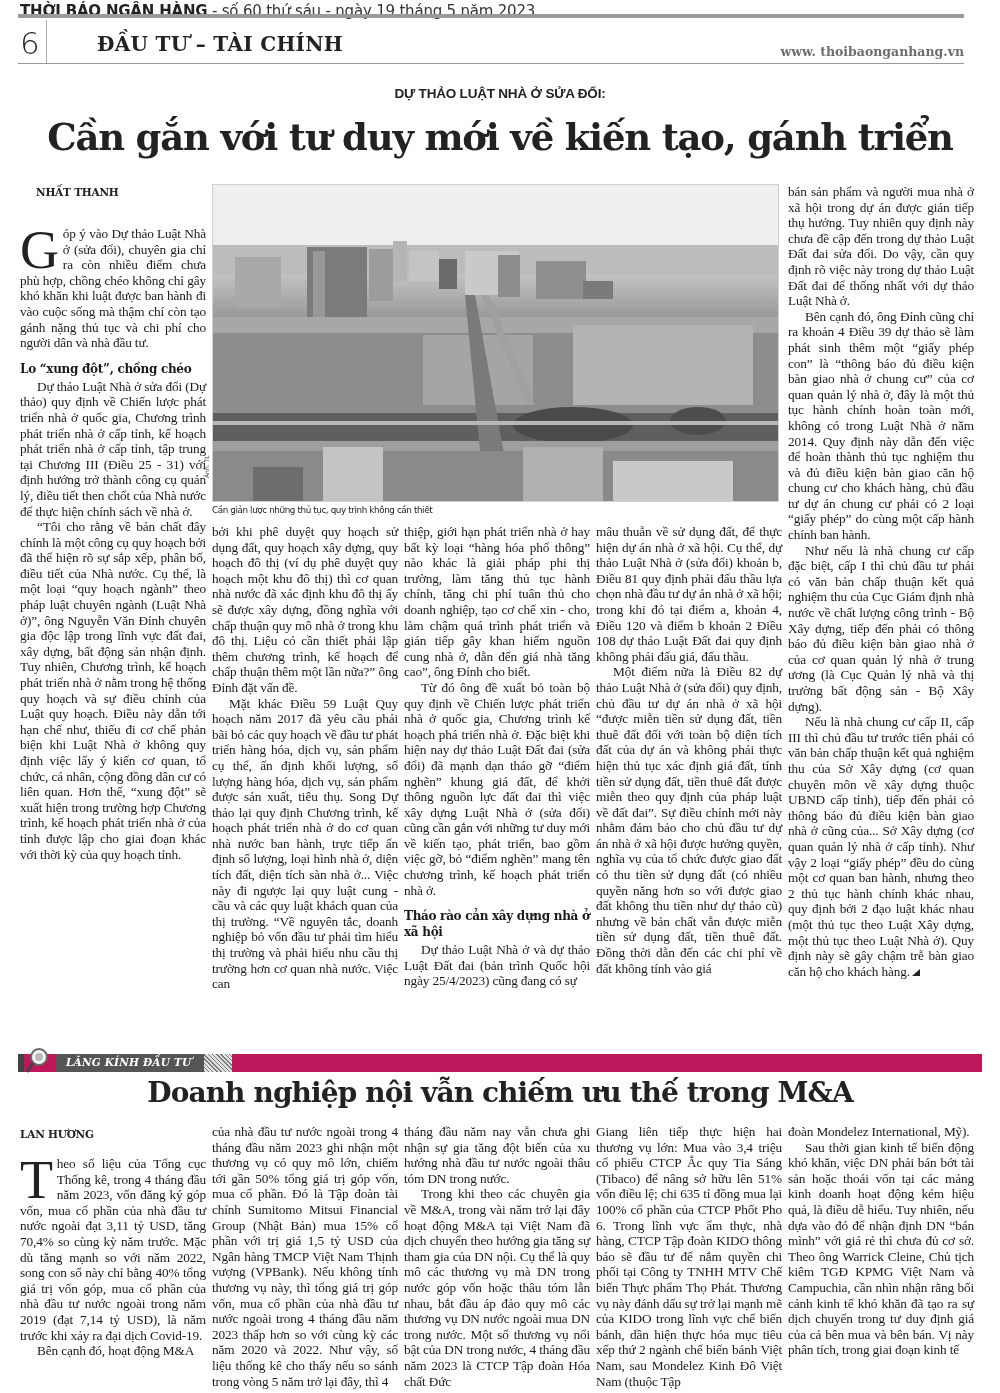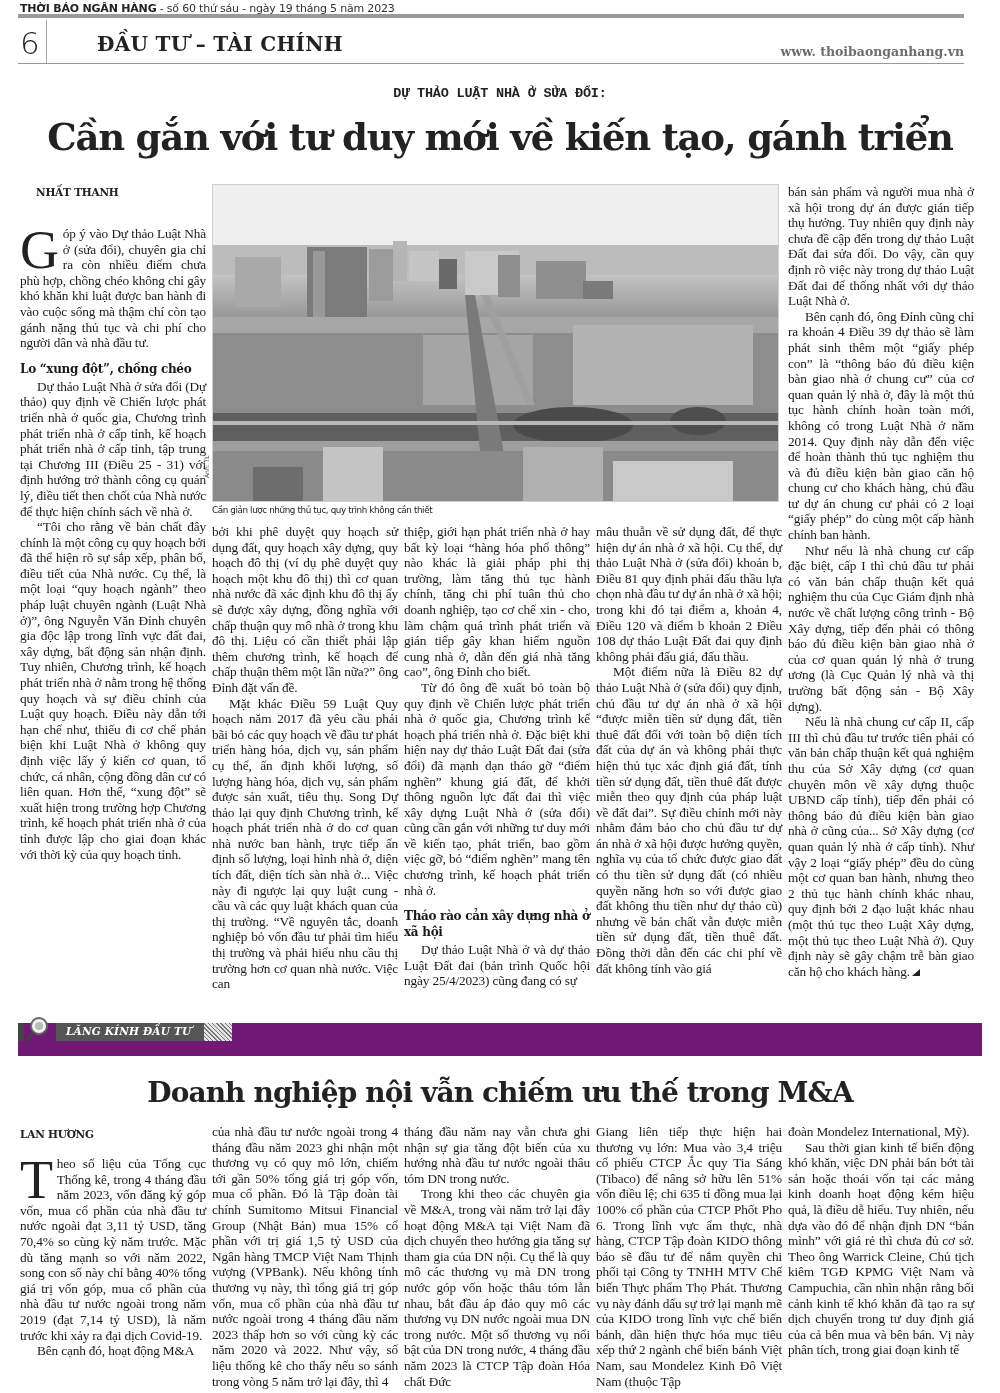--- a/index.html
+++ b/index.html
@@ -1,46 +1,46 @@
 <!DOCTYPE html>
 <html><head>
 <meta charset="utf-8">
 <style>
   * { box-sizing: border-box; margin: 0; padding: 0; }
   html, body { width: 1000px; height: 1393px; background: #ffffff; overflow: hidden; }
   body { position: relative; color: #1e1e1e; font-family: "Liberation Serif", serif; }
 
-  .masthead-line { position: absolute; left: 20px; top: 2px; font-family: "DejaVu Sans", sans-serif; font-size: 11px; color: #333; letter-spacing: -0.2px; text-align: center; }
+  .masthead-line { position: absolute; left: 20px; top: 2px; font-family: "DejaVu Sans", sans-serif; font-size: 15px; color: #333; letter-spacing: -0.2px; text-align: center; }
   .masthead-line b { font-weight: 700; color: #222; }
   .top-rule { position: absolute; left: 18px; top: 14px; width: 946px; height: 4px; background: #9a9a9a; }
 
   .section-bar { position: absolute; left: 18px; top: 20px; width: 946px; height: 44px; border-bottom: 1px solid #9a9a9a; }
   .page-num { position: absolute; left: 2px; top: 6px; font-family: "DejaVu Sans", sans-serif; font-size: 31px; font-weight: 300; color: #222; line-height: 34px; }
   .page-sep { position: absolute; left: 28px; top: 0px; width: 1px; height: 43px; background: #aaa; }
   .section-title { position: absolute; left: 42px; top: 12px; font-family: "DejaVu Serif", serif; font-weight: 700; font-size: 20px; letter-spacing: 0.3px; color: #222; margin-left: 37px; }
   .site-url { position: absolute; right: 0px; top: 24px; font-family: "DejaVu Serif", serif; font-weight: 700; font-size: 12.5px; color: #6d6d6d; }
 
-  .kicker { position: absolute; left: 0; width: 1000px; top: 86px; text-align: center; font-family: Liberation Mono, monospace; font-weight: 700; font-size: 13.5px; color: #222; letter-spacing: -0.2px; }
+  .kicker { position: absolute; left: 0; width: 1000px; top: 86px; text-align: center; font-family: Liberation Sans, sans-serif; font-weight: 700; font-size: 13.5px; color: #222; letter-spacing: -0.2px; }
   .headline { position: absolute; left: 0; width: 1000px; top: 113px; text-align: center; font-family: "DejaVu Serif", serif; font-weight: 700; font-size: 37px; letter-spacing: -1.2px; color: #222; line-height: 48px; }
 
   .byline { position: absolute; font-family: "DejaVu Serif", serif; font-weight: 700; font-size: 10.5px; color: #222; letter-spacing: -0.2px; }
 
   .col { position: absolute; font-size: 13.3px; line-height: 15.6px; text-align: justify; color: #1a1a1a; letter-spacing: -0.15px; }
   .col p { text-indent: 17px; }
   .col p.noindent { text-indent: 0; }
   .col .subhead { font-family: "DejaVu Serif", serif; font-weight: 700; font-size: 12px; line-height: 16px; text-indent: 0; text-align: left; margin: 10px 0 2px 0; letter-spacing: -0.3px; color: #1a1a1a; }
   .dropcap { float: left; font-size: 54px; line-height: 44px; margin: 2px 4px 0 0; font-family: "Liberation Serif", serif; color: #222; }
   .endmark { display: inline-block; width: 0; height: 0; border-left: 8px solid transparent; border-bottom: 7px solid #222; margin-left: 2px; vertical-align: baseline; }
 
   .photo { position: absolute; left: 212px; top: 184px; width: 567px; height: 318px; overflow: hidden; border: 1px solid #d0d0d0; background: linear-gradient(180deg, #f0f0f0 0%, #e6e6e6 20%, #bdbdbd 30%, #8f8f8f 45%, #9a9a9a 60%, #7d7d7d 80%, #a3a3a3 100%); }
   .photo svg { display: block; }
   .photo-credit { position: absolute; left: 203px; top: 478px; transform: rotate(-90deg); transform-origin: left top; font-family: "DejaVu Sans", sans-serif; font-size: 6px; color: #444; }
   .caption { position: absolute; left: 212px; top: 505px; font-family: "DejaVu Sans", sans-serif; font-size: 8.8px; color: #222; letter-spacing: -0.4px; }
 
-  .sect2-bar { position: absolute; left: 18px; top: 1023px; width: 964px; height: 33px; background: #701a75; }
+  .sect2-bar { position: absolute; left: 18px; top: 1054px; width: 964px; height: 18px; background: #be185d; }
   .sect2-bar .dark { position: absolute; left: 0; top: 0; width: 6px; height: 18px; background: #444; }
   .sect2-bar .lens { position: absolute; left: 7px; top: -8px; width: 24px; height: 28px; }
   .sect2-bar .label-box { position: absolute; left: 38px; top: 0; height: 18px; width: 172px; background: #555; }
   .sect2-bar .label { position: absolute; left: 48px; top: 2px; font-family: "DejaVu Serif", serif; font-weight: 700; font-style: italic; font-size: 10.5px; color: #fff; letter-spacing: 0.2px; }
   .sect2-bar .hatch { position: absolute; left: 186px; top: 0; width: 28px; height: 18px; background: repeating-linear-gradient(45deg, #777 0 1px, #e4e4e4 1px 3px); }
 
   .headline2 { position: absolute; left: 0; width: 1000px; top: 1076px; text-align: center; font-family: "DejaVu Serif", serif; font-weight: 700; font-size: 28px; letter-spacing: -0.9px; color: #222; }
 </style>
 </head>
 <body>

